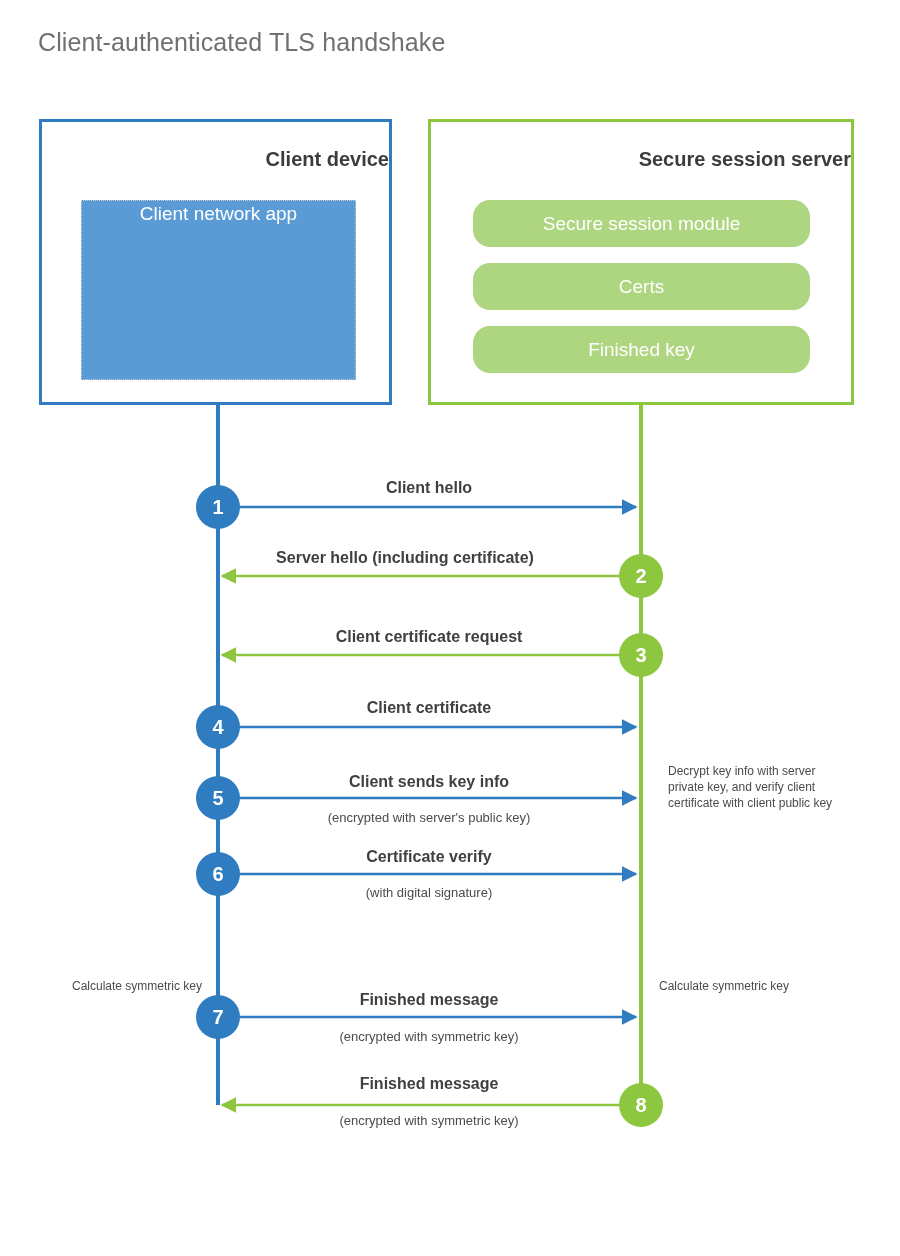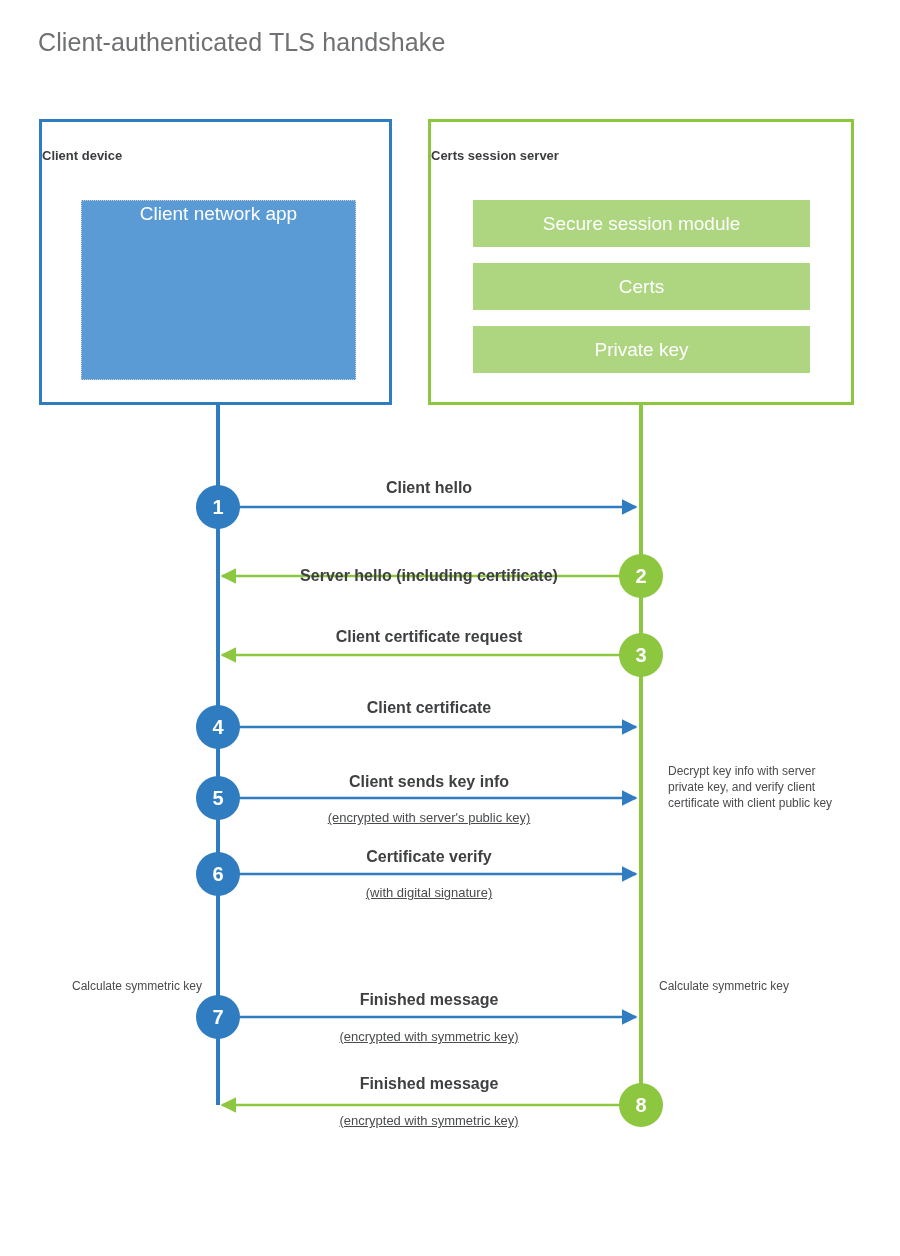--- a/index.html
+++ b/index.html
@@ -52,22 +52,22 @@
     top: 119px;
     width: 426px;
     height: 286px;
     border: 3px solid #8dc63f;
   }
   .panel-title {
     position: absolute;
     left: 0;
     right: 0;
     top: 26px;
-    text-align: left;
-    font-size: 13px;
+    text-align: right;
+    font-size: 20px;
     font-weight: bold;
     color: #3b3c3e;
   }
 
   
   .client-app-box {
     position: absolute;
     left: 39px;
     top: 78px;
     width: 275px;
@@ -93,20 +93,21 @@
     left: 42px;
     width: 337px;
     height: 47px;
     background: #aed580;
     display: flex;
     align-items: center;
     justify-content: center;
     color: #ffffff;
     font-size: 19px;
     font-weight: 300;
+    border-radius: 17px;
   }
   .server-bar-0 { top: 78px; }
   .server-bar-1 { top: 141px; }
   .server-bar-2 { top: 204px; }
 
   
   .lifeline {
     position: absolute;
     width: 4px;
   }
@@ -160,21 +161,20 @@
     transform: translateX(-50%);
   }
   .msg-sub {
     position: absolute;
     text-align: center;
     color: #4a4b4d;
     font-size: 13px;
     font-weight: 300;
     white-space: nowrap;
     transform: translateX(-50%);
-    text-decoration: underline;
   }
 
   
   .side-note {
     position: absolute;
     color: #4a4b4d;
     font-size: 12px;
     font-weight: 300;
     line-height: 1.35;
   }
@@ -189,24 +189,24 @@
   <div class="page-title">Client-authenticated TLS handshake</div>
 
   <div class="panel panel-client">
     <div class="panel-title">Client device</div>
     <div class="client-app-box">
       <div class="client-app-label">Client network app</div>
     </div>
   </div>
 
   <div class="panel panel-server">
-    <div class="panel-title">Certs session server</div>
+    <div class="panel-title">Secure session server</div>
     <div class="server-bar server-bar-0">Secure session module</div>
     <div class="server-bar server-bar-1">Certs</div>
-    <div class="server-bar server-bar-2">Private key</div>
+    <div class="server-bar server-bar-2">Finished key</div>
   </div>
 
   <div class="lifeline lifeline-client"></div>
   <div class="lifeline lifeline-server"></div>
 
   <svg class="arrow-svg" viewBox="0 0 900 1256">
     <defs>
       <marker id="ah-blue" viewBox="0 0 10 10" refX="9" refY="5" markerWidth="6" markerHeight="6" orient="auto">
         <path d="M0,0 L10,5 L0,10 z" fill="#2f7cc0"></path>
       </marker>
@@ -236,21 +236,21 @@
   <div class="step-circle green" style="left:619px; top:554px;">2</div>
   <div class="step-circle green" style="left:619px; top:633px;">3</div>
   <div class="step-circle blue" style="left:196px; top:705px;">4</div>
   <div class="step-circle blue" style="left:196px; top:776px;">5</div>
   <div class="step-circle blue" style="left:196px; top:852px;">6</div>
   <div class="step-circle blue" style="left:196px; top:995px;">7</div>
   <div class="step-circle green" style="left:619px; top:1083px;">8</div>
 
   <div class="msg-label" style="left:429px; top:479px;">Client hello</div>
 
-  <div class="msg-label" style="left:429px; top:549px;margin-top:18px;">Server hello (including certificate)</div>
+  <div class="msg-label" style="left:405px; top:549px;">Server hello (including certificate)</div>
 
   <div class="msg-label" style="left:429px; top:628px;">Client certificate request</div>
 
   <div class="msg-label" style="left:429px; top:699px;">Client certificate</div>
 
   <div class="msg-label" style="left:429px; top:773px;">Client sends key info</div>
   <div class="msg-sub" style="left:429px; top:810px;">(encrypted with server's public key)</div>
 
   <div class="msg-label" style="left:429px; top:848px;">Certificate verify</div>
   <div class="msg-sub" style="left:429px; top:885px;">(with digital signature)</div>

